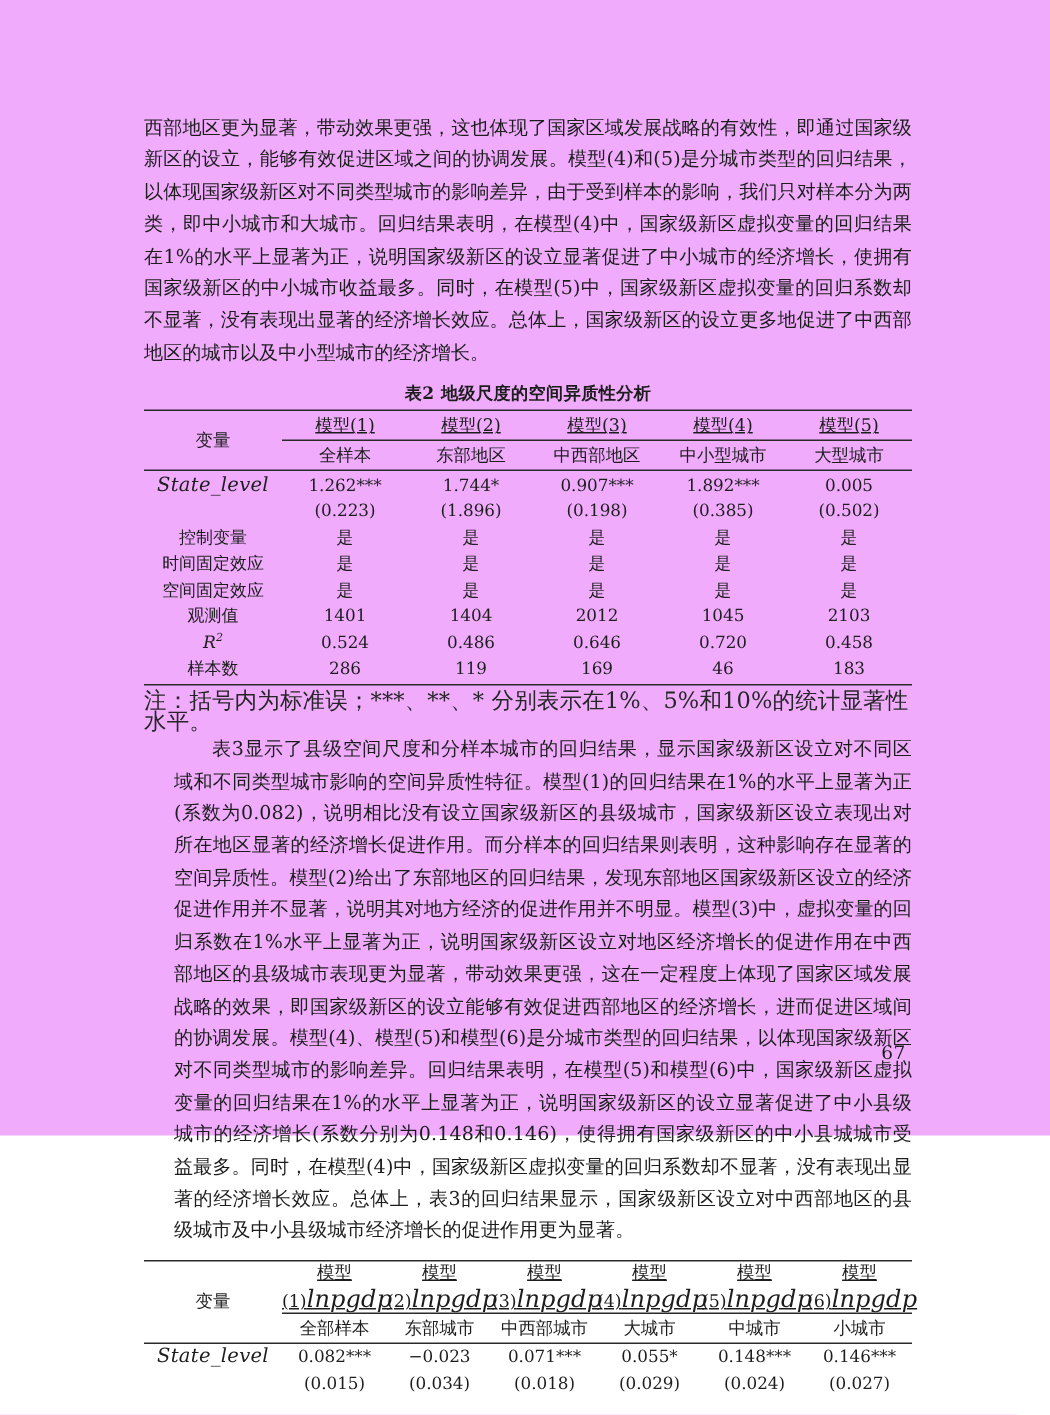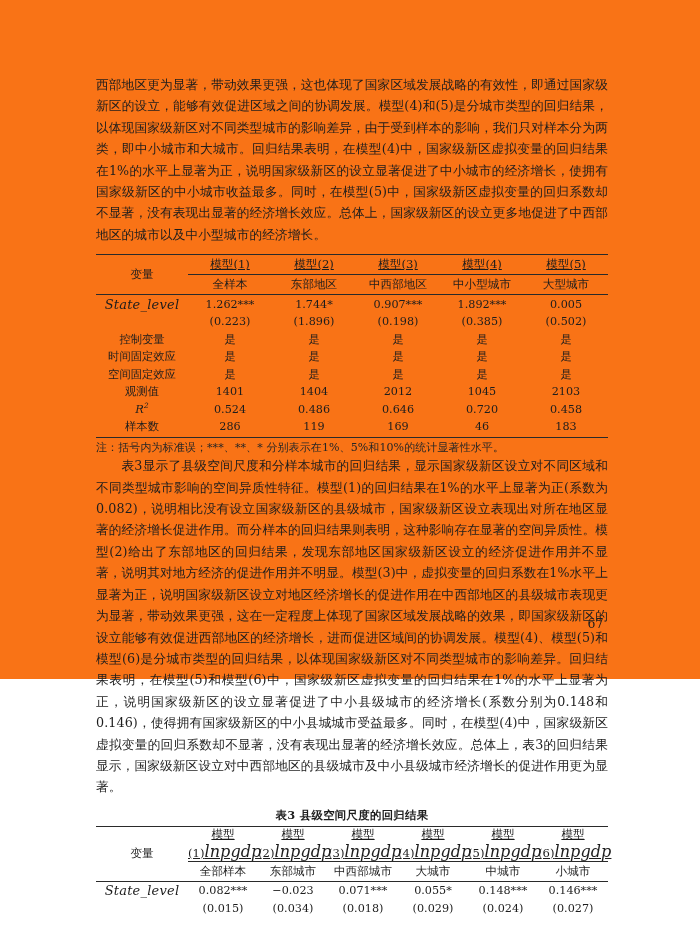--- a/index.html
+++ b/index.html
@@ -12,41 +12,41 @@
     width: 700px;
     height: 943px;
     position: relative;
     font-family: "DejaVu Serif", "Liberation Serif", serif;
     color: #1d1d1d;
     overflow: hidden;
   }
   .page {
     position: absolute;
     left: 0; top: 0;
-    width: 700px; height: 679px;
-    background: #f97316;
+    width: 700px; height: 757px;
+    background: #f0abfc;
   }
   .content {
     position: absolute;
     left: 96px;
     top: 74px;
     width: 512px;
   }
 
   
   .para {
     font-size: 12.7px;
     line-height: 21.4px;
     text-align: justify;
     text-justify: inter-ideograph;
     margin: 0;
     letter-spacing: 0.1px;
     font-family: "DejaVu Serif", "Liberation Serif", serif;
   }
-  .para.indent { text-indent: 2em; }
+  .para.indent { text-indent: 2em; margin-left: 20px; }
 
   
   .section-head {
     font-size: 12.9px;
     line-height: 21.4px;
     font-weight: bold;
     margin: 3px 0 0 0;
     padding-left: 0.9em;
     letter-spacing: 0.1px;
   }
@@ -95,21 +95,21 @@
     letter-spacing: 0.2px;
   }
   .small-ital {
     font-style: italic;
     font-size: 16px;
     letter-spacing: 0.1px;
   }
   .rsq { font-style: italic; font-size: 11.4px; }
   .rsq sup { font-size: 7.4px; font-style: italic; }
   .tbl-note {
-    font-size: 11px;
+    font-size: 15px;
     line-height: 14px;
     margin-top: 3px;
     letter-spacing: 0.1px;
     color: #262626;
   }
   .cw-var  { width: 92px; }
   .cw-c    { width: 84px; }
   .cw-c6   { width: 70px; }
   .cw-var6 { width: 92px; }
 
@@ -125,20 +125,21 @@
 </style>
 </head>
 <body>
 
 <div class="page">
   <div class="content">
 
     <p class="para">西部地区更为显著，带动效果更强，这也体现了国家区域发展战略的有效性，即通过国家级新区的设立，能够有效促进区域之间的协调发展。模型(4)和(5)是分城市类型的回归结果，以体现国家级新区对不同类型城市的影响差异，由于受到样本的影响，我们只对样本分为两类，即中小城市和大城市。回归结果表明，在模型(4)中，国家级新区虚拟变量的回归结果在1%的水平上显著为正，说明国家级新区的设立显著促进了中小城市的经济增长，使拥有国家级新区的中小城市收益最多。同时，在模型(5)中，国家级新区虚拟变量的回归系数却不显著，没有表现出显著的经济增长效应。总体上，国家级新区的设立更多地促进了中西部地区的城市以及中小型城市的经济增长。</p>
 
     <div class="tbl-block">
+      <div class="tbl-caption">表2    地级尺度的空间异质性分析</div>
       <table class="stat">
         <colgroup>
           <col class="cw-var">
             <col class="cw-c">
             <col class="cw-c">
             <col class="cw-c">
             <col class="cw-c">
             <col class="cw-c">
         </colgroup>
         <tbody>
@@ -233,21 +234,20 @@
           </tr>
         </tbody>
       </table>
       <div class="tbl-note">注：括号内为标准误；***、**、* 分别表示在1%、5%和10%的统计显著性水平。</div>
     </div>
 
 
     <p class="para indent">表3显示了县级空间尺度和分样本城市的回归结果，显示国家级新区设立对不同区域和不同类型城市影响的空间异质性特征。模型(1)的回归结果在1%的水平上显著为正(系数为0.082)，说明相比没有设立国家级新区的县级城市，国家级新区设立表现出对所在地区显著的经济增长促进作用。而分样本的回归结果则表明，这种影响存在显著的空间异质性。模型(2)给出了东部地区的回归结果，发现东部地区国家级新区设立的经济促进作用并不显著，说明其对地方经济的促进作用并不明显。模型(3)中，虚拟变量的回归系数在1%水平上显著为正，说明国家级新区设立对地区经济增长的促进作用在中西部地区的县级城市表现更为显著，带动效果更强，这在一定程度上体现了国家区域发展战略的效果，即国家级新区的设立能够有效促进西部地区的经济增长，进而促进区域间的协调发展。模型(4)、模型(5)和模型(6)是分城市类型的回归结果，以体现国家级新区对不同类型城市的影响差异。回归结果表明，在模型(5)和模型(6)中，国家级新区虚拟变量的回归结果在1%的水平上显著为正，说明国家级新区的设立显著促进了中小县级城市的经济增长(系数分别为0.148和0.146)，使得拥有国家级新区的中小县城城市受益最多。同时，在模型(4)中，国家级新区虚拟变量的回归系数却不显著，没有表现出显著的经济增长效应。总体上，表3的回归结果显示，国家级新区设立对中西部地区的县级城市及中小县级城市经济增长的促进作用更为显著。</p>
 
     <div class="tbl-block">
-      <div class="tbl-caption">表3    县级空间尺度的回归结果</div>
       <table class="stat">
         <colgroup>
           <col class="cw-var6">
             <col class="cw-c6">
             <col class="cw-c6">
             <col class="cw-c6">
             <col class="cw-c6">
             <col class="cw-c6">
             <col class="cw-c6">
         </colgroup>

